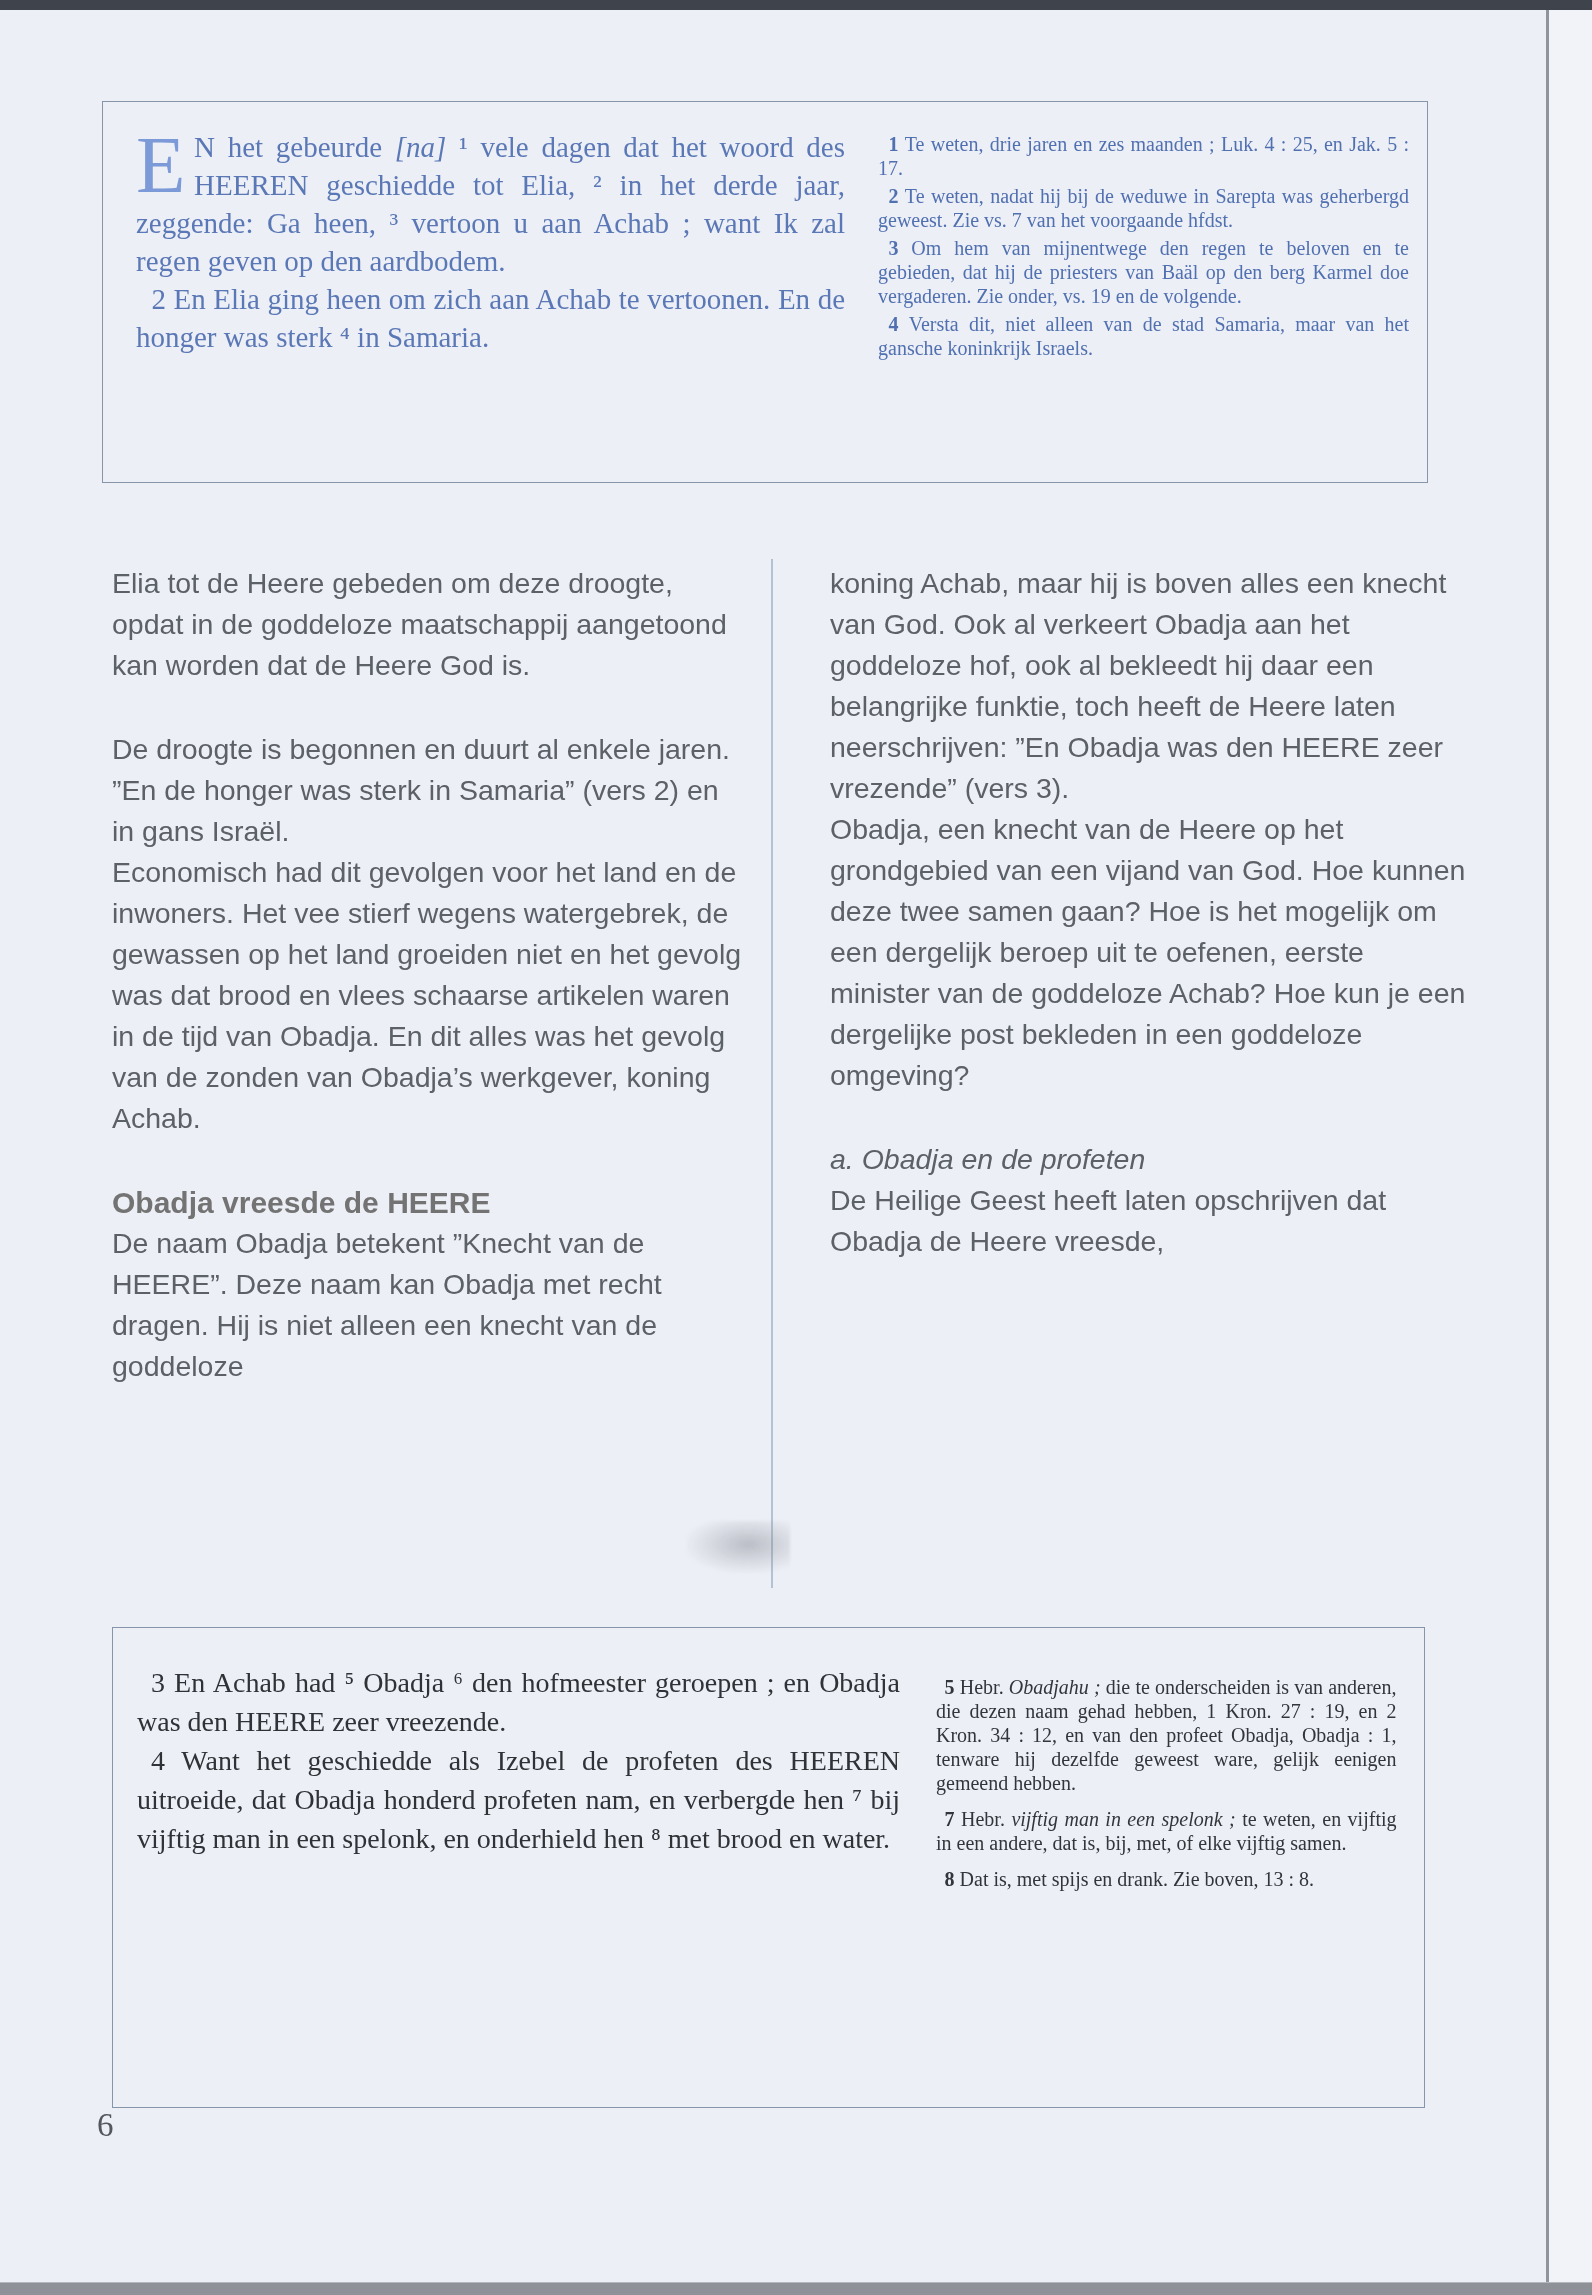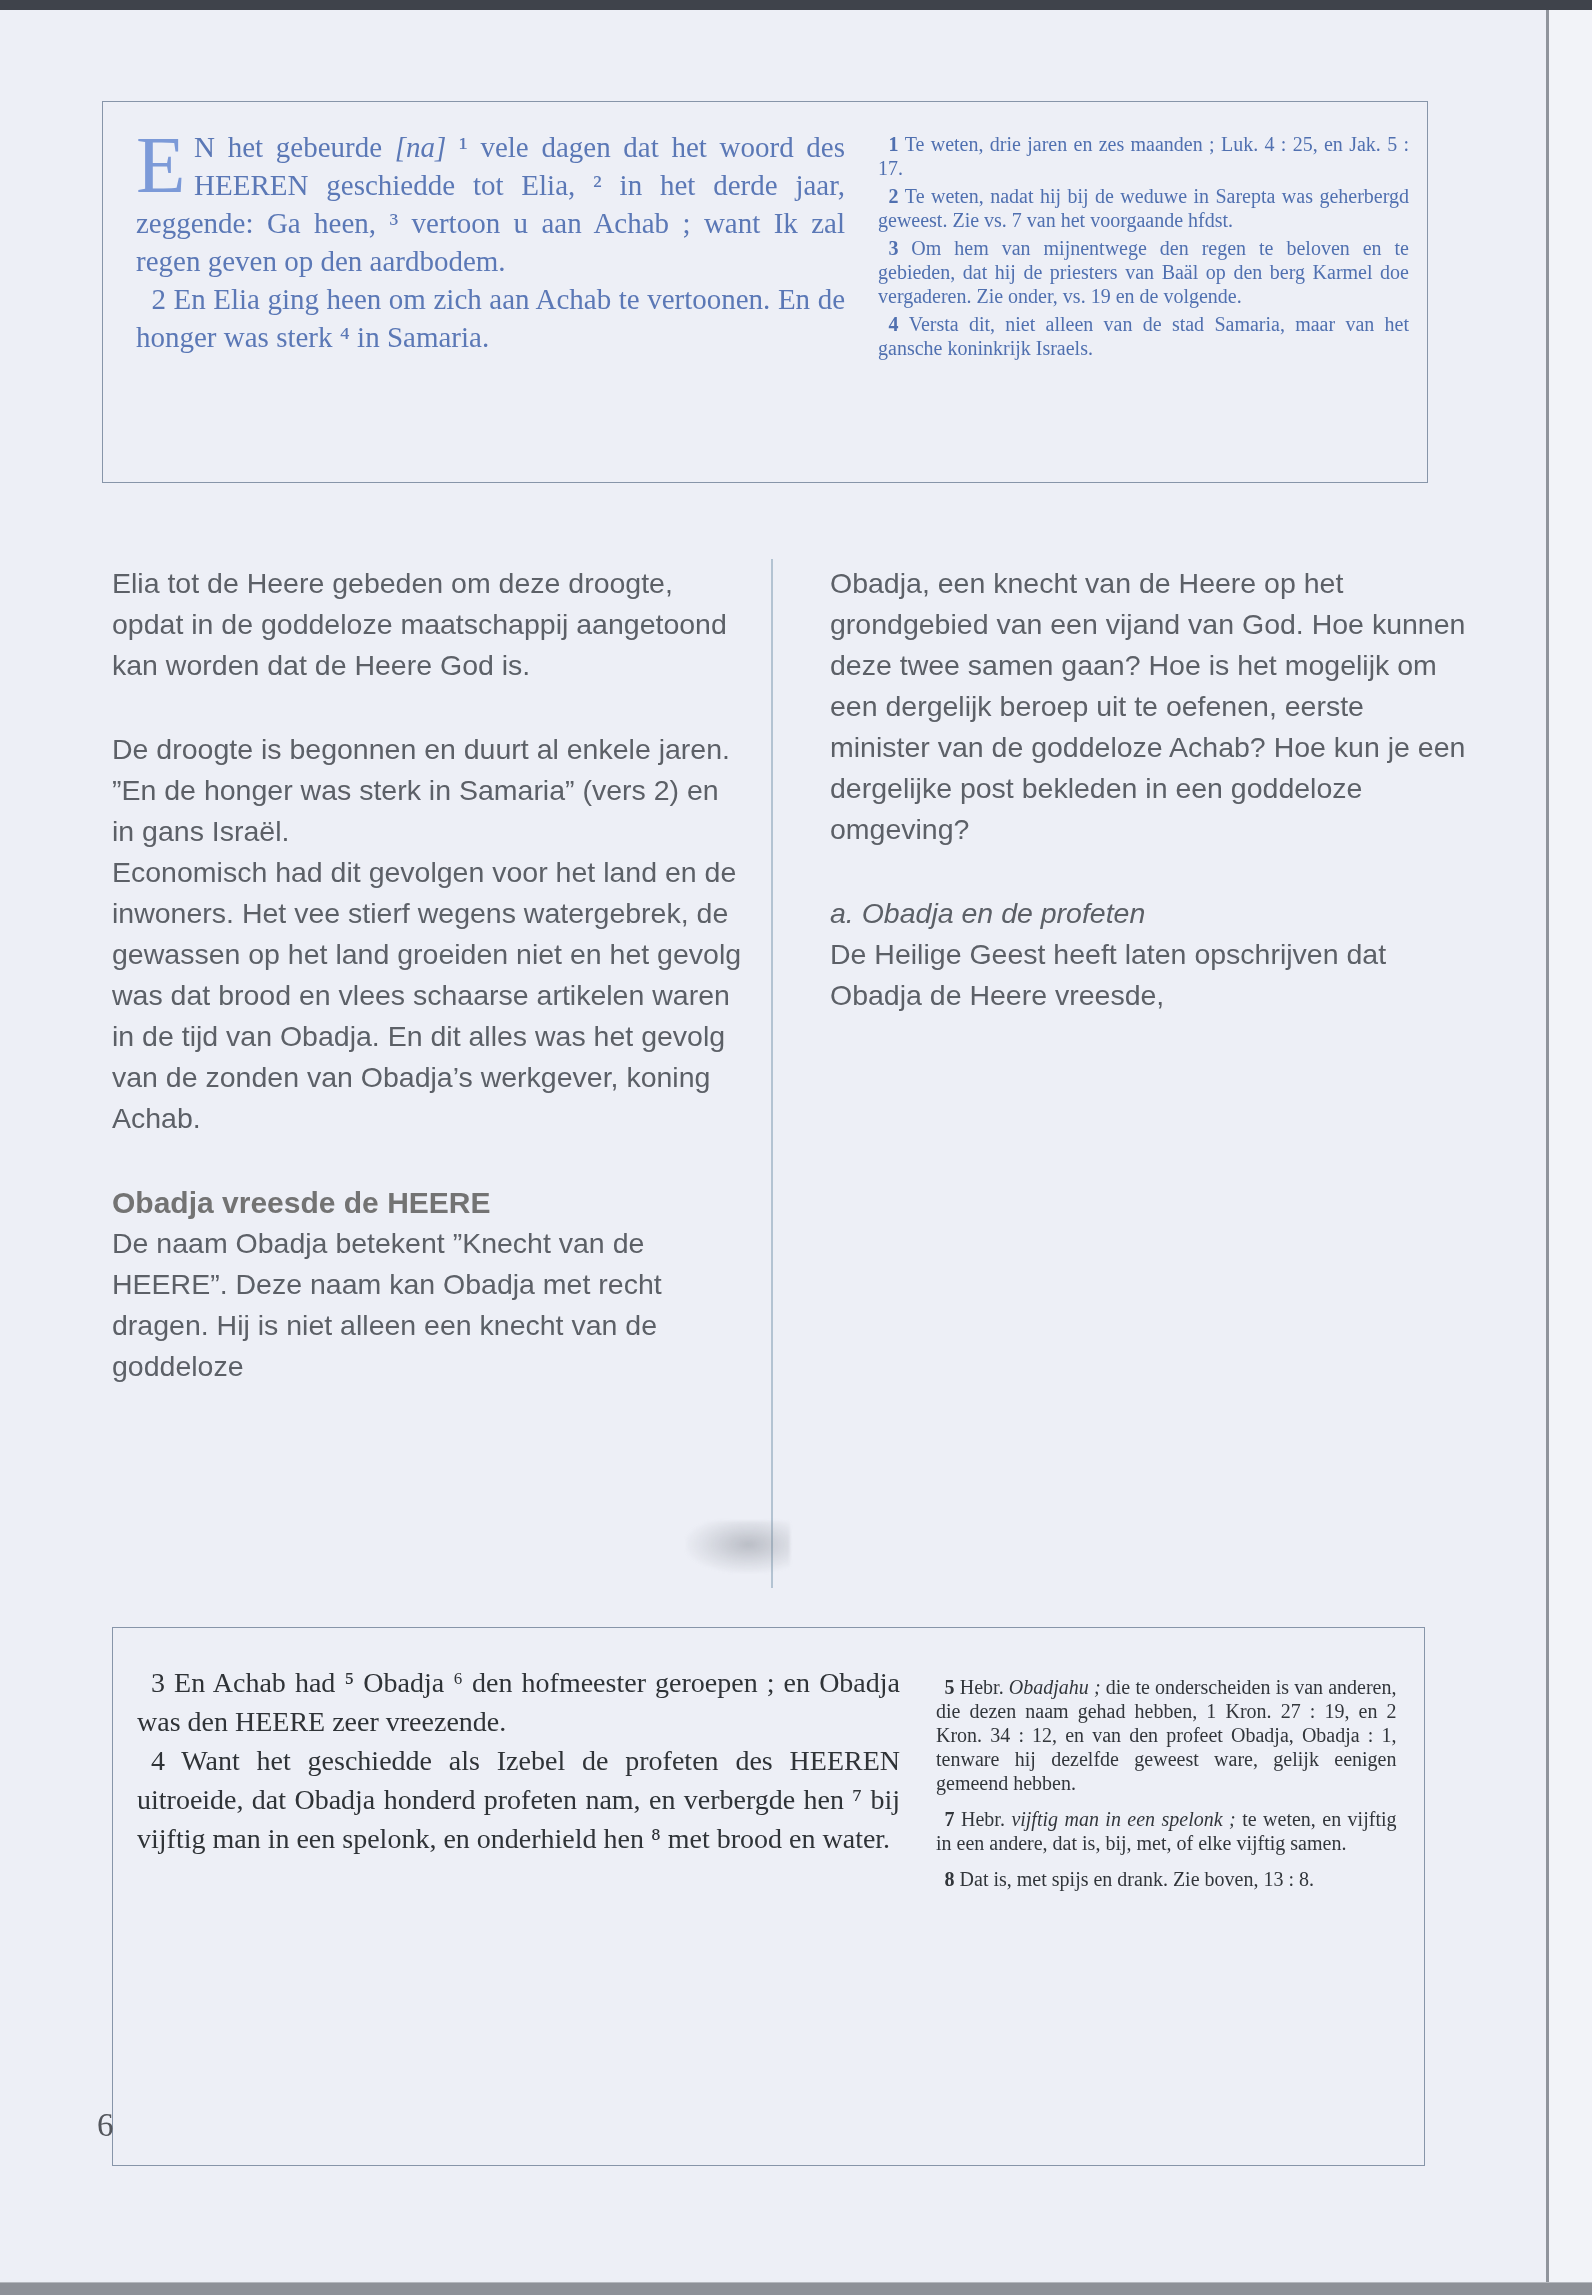--- a/index.html
+++ b/index.html
@@ -38,21 +38,21 @@
   .gap{height:43px;}
   .section-heading{font-weight:bold;color:#737373;font-size:30px;margin:0 0 3.5px 0;}
   .subheading{font-style:italic;margin:0;}
   .col-divider{position:absolute;left:771px;top:559px;width:1.7px;height:1029px;background:#b3c3d2;}
   .smudge{position:absolute;left:686px;top:1521px;width:104px;height:52px;
     background:radial-gradient(ellipse at 60% 45%, rgba(105,110,120,0.38) 0%, rgba(130,135,145,0.18) 45%, rgba(140,145,155,0) 75%);
     filter:blur(1.7px);}
 
   
   .box-bottom{
-    position:absolute;left:112px;top:1627px;width:1313px;height:539px;
+    position:absolute;left:112px;top:1627px;width:1313px;height:481px;
     border:1.7px solid #8795a9;box-sizing:border-box;
     display:flex;gap:24px;padding:35px 15.5px 14px 24px;
   }
   .verse-col-b{width:763px;color:#2f3337;font-size:28px;line-height:39px;text-align:justify;}
   .verse-col-b p{margin:0;text-indent:14px;}
   .fn-col-b{flex:1;color:#32363b;font-size:20px;line-height:24px;text-align:justify;}
   .fn-col-b p{margin:12px;text-indent:8.6px;}
 
   .page-number{position:absolute;left:97px;top:2107px;color:#54575d;font-size:33px;}
 </style>
@@ -84,20 +84,21 @@
   <p>Elia tot de Heere gebeden om deze droogte, opdat in de goddeloze maatschappij aangetoond kan worden dat de Heere God is.</p>
   <div class="gap"></div>
   <p>De droogte is begonnen en duurt al enkele jaren. ”En de honger was sterk in Samaria” (vers 2) en in gans Israël.</p>
   <p>Economisch had dit gevolgen voor het land en de inwoners. Het vee stierf wegens watergebrek, de gewassen op het land groeiden niet en het gevolg was dat brood en vlees schaarse artikelen waren in de tijd van Obadja. En dit alles was het gevolg van de zonden van Obadja’s werkgever, koning Achab.</p>
   <div class="gap"></div>
   <p class="section-heading">Obadja vreesde de HEERE</p>
   <p>De naam Obadja betekent ”Knecht van de HEERE”. Deze naam kan Obadja met recht dragen. Hij is niet alleen een knecht van de goddeloze</p>
 </div>
 
 <div class="article-right">
+  <p>koning Achab, maar hij is boven alles een knecht van God. Ook al verkeert Obadja aan het goddeloze hof, ook al bekleedt hij daar een belangrijke funktie, toch heeft de Heere laten neerschrijven: ”En Obadja was den HEERE zeer vrezende” (vers 3).</p>
   <p>Obadja, een knecht van de Heere op het grondgebied van een vijand van God. Hoe kunnen deze twee samen gaan? Hoe is het mogelijk om een dergelijk beroep uit te oefenen, eerste minister van de goddeloze Achab? Hoe kun je een dergelijke post bekleden in een goddeloze omgeving?</p>
   <div class="gap"></div>
   <p class="subheading">a. Obadja en de profeten</p>
   <p>De Heilige Geest heeft laten opschrijven dat Obadja de Heere vreesde,</p>
 </div>
 
 <div class="box-bottom">
   <div class="verse-col-b">
     <p>3  En Achab had ⁵ Obadja ⁶ den hofmeester geroepen ; en Obadja was den HEERE zeer vreezende.</p>
     <p>4  Want het geschiedde als Izebel de profeten des HEEREN uitroeide, dat Obadja honderd profeten nam, en verbergde hen ⁷ bij vijftig man in een spelonk, en onderhield hen ⁸ met brood en water.</p>

